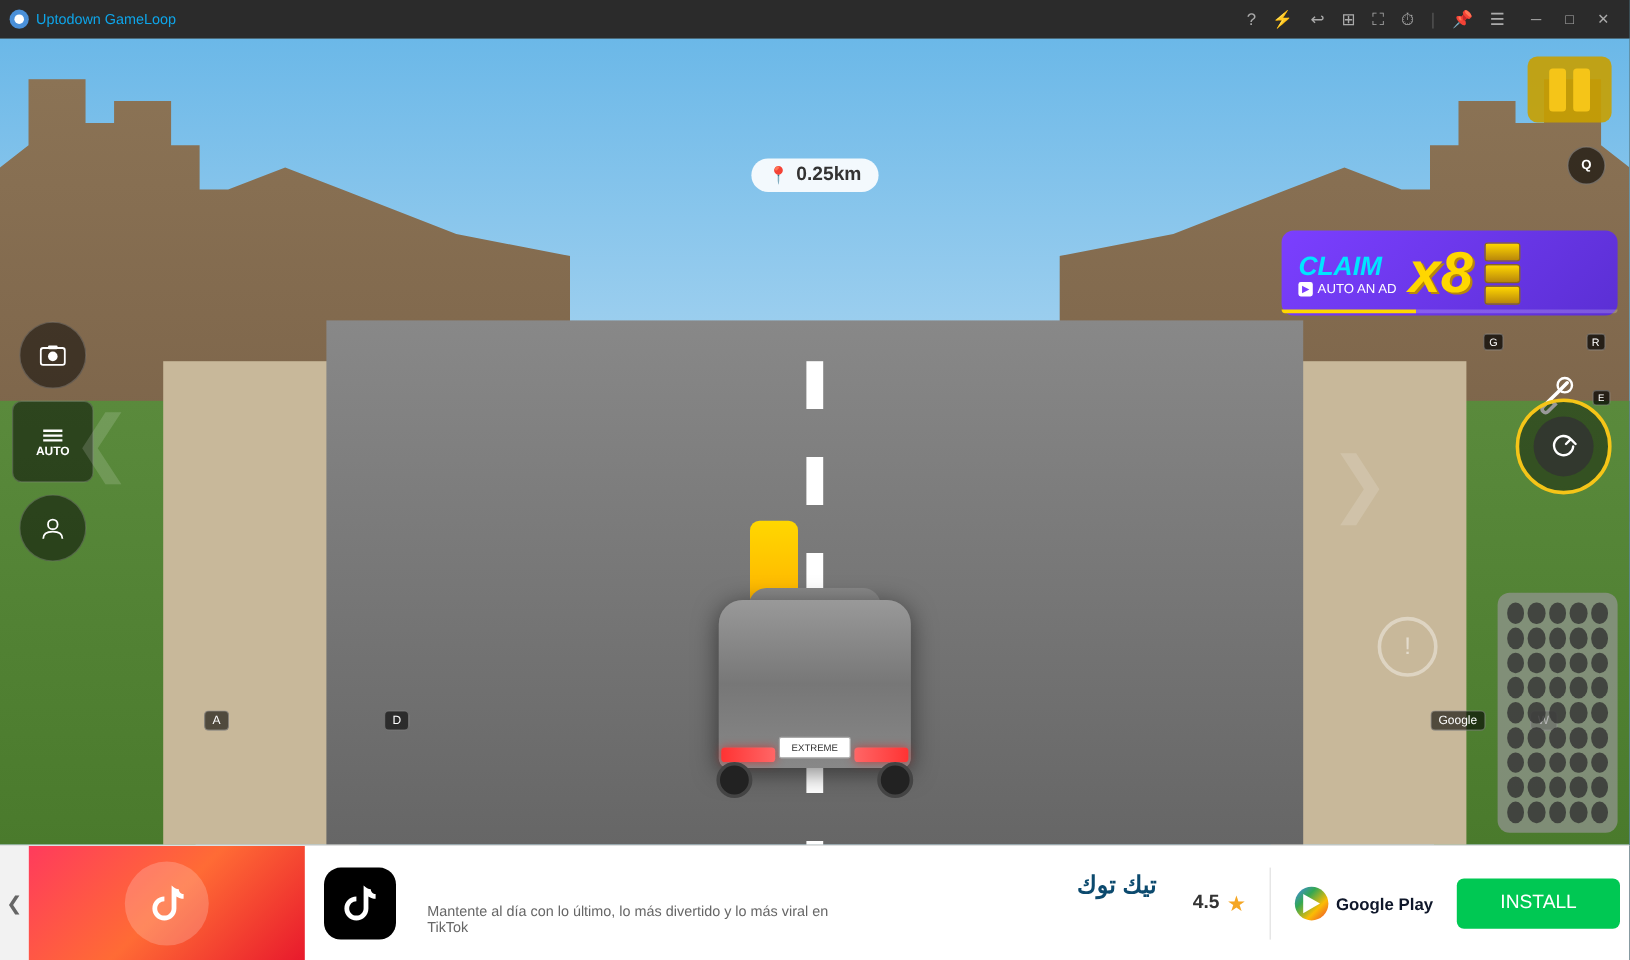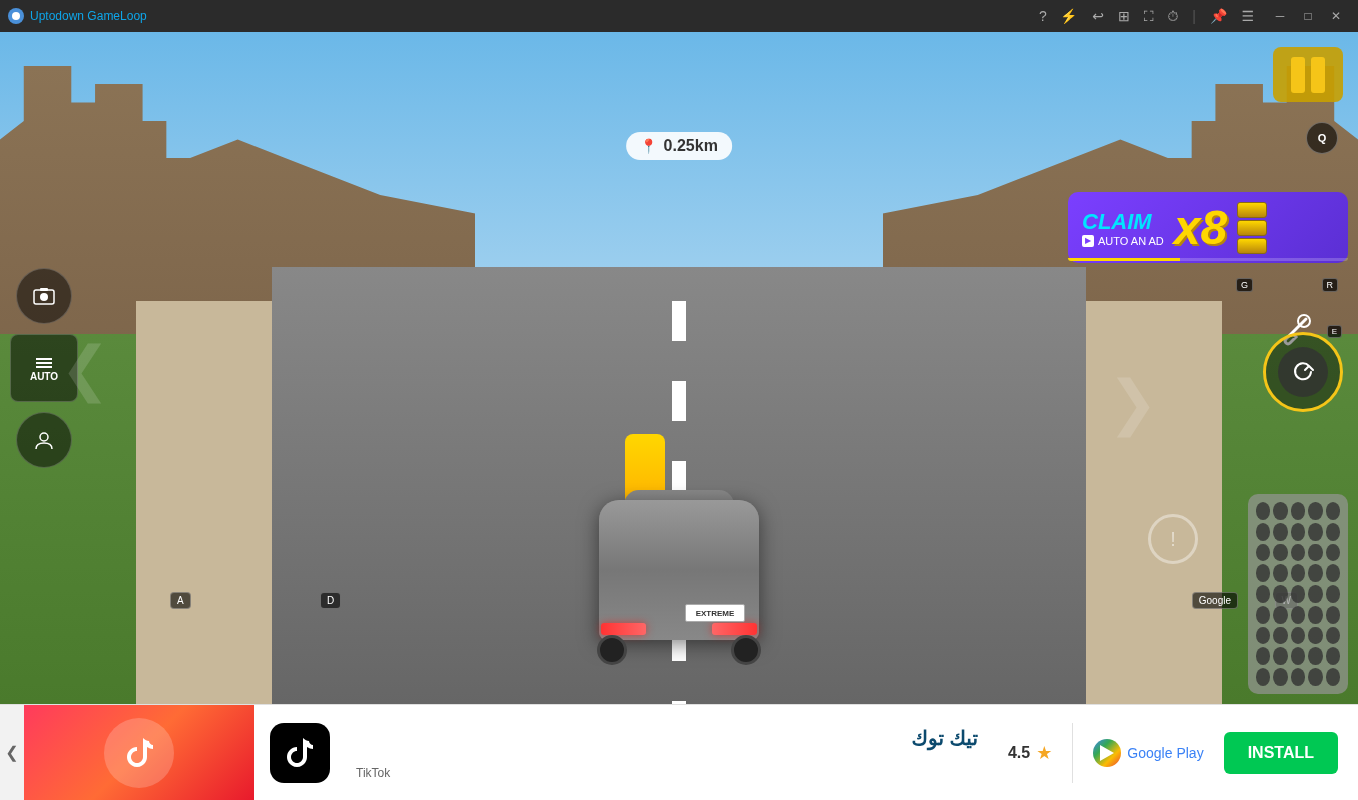--- a/index.html
+++ b/index.html
@@ -139,26 +139,25 @@
     .car-light-right {
       width: 45px; height: 12px;
       background: linear-gradient(90deg, #ff6666, #ff3333);
       position: absolute; bottom: 35px; right: 12px;
       border-radius: 3px;
       box-shadow: 0 0 8px rgba(255,0,0,0.5);
     }
     .license-plate {
       width: 60px; height: 18px;
       background: #fff;
-      position: absolute; bottom: 48px; left: 60px;
+      position: absolute; bottom: 38px; left: 60px;
       border-radius: 2px;
       display: flex; align-items: center; justify-content: center;
-      font-size: 8px; font-weight: bold; color: #333;
+      font-size: 8px; font-weight: normal; color: #333;
       border: 1px solid #aaa;
-      margin-left: 36px;
     }
     .wheel-bl { width: 30px; height: 30px; background: #222; border-radius: 50%; position: absolute; bottom: 5px; left: 8px; border: 3px solid #444; }
     .wheel-br { width: 30px; height: 30px; background: #222; border-radius: 50%; position: absolute; bottom: 5px; right: 8px; border: 3px solid #444; }
 
     
     .speed-display {
       position: absolute;
       top: 20px;
       left: 50%;
       transform: translateX(-50%);
@@ -454,29 +453,29 @@
       padding: 0 20px;
     }
     .gplay-logo {
       width: 28px; height: 28px;
       background: linear-gradient(135deg, #4285f4, #34a853, #fbbc04, #ea4335);
       border-radius: 50%;
       display: flex; align-items: center; justify-content: center;
       font-size: 14px; color: white; font-weight: bold;
     }
     .gplay-text {
-      font-size: 14px; font-weight: normal; color: #3b82f6;
+      font-size: 14px; font-weight: bold; color: #0f172a;
     }
     .ad-install-btn {
       background: #00c853;
       color: white;
-      font-size: 16px; font-weight: bold;
-      padding: 12px 24px;
+      font-size: 16px; font-weight: normal;
+      padding: 12px 36px;
       border-radius: 6px;
-      margin-right: 20px;
+      margin-right: 8px;
       cursor: pointer;
       flex-shrink: 0;
       border: none;
     }
   </style>
 </head>
 <body>
 
 <div id="titlebar">
   <div class="logo">
@@ -675,20 +674,21 @@
     </div>
   </div>
   <div class="ad-app-icon">
     <svg width="36" height="36" viewBox="0 0 36 36" fill="none">
       <path d="M27 6 C25 6 23 5 21 3 L21 22 C21 25.3 18.3 28 15 28 C11.7 28 9 25.3 9 22 C9 18.7 11.7 16 15 16 L15 12 C9.5 12 5 16.5 5 22 C5 27.5 9.5 32 15 32 C20.5 32 25 27.5 25 22 L25 12 C27 13.3 29 14 31 14 L31 10 C29 10 27 8.2 27 6 Z" fill="white"></path>
     </svg>
   </div>
   <div class="ad-text-area">
     <div class="ad-app-name">تيك توك</div>
     <div class="ad-app-desc">
+      <span>Mantente al día con lo último, lo más divertido y lo más viral en</span>
       <br>
       <span>TikTok</span>
     </div>
   </div>
   <div class="ad-rating-area">
     <span class="ad-rating-num">4.5</span>
     <span class="ad-star">★</span>
   </div>
   <div class="ad-gplay-area">
     <div class="gplay-logo">

